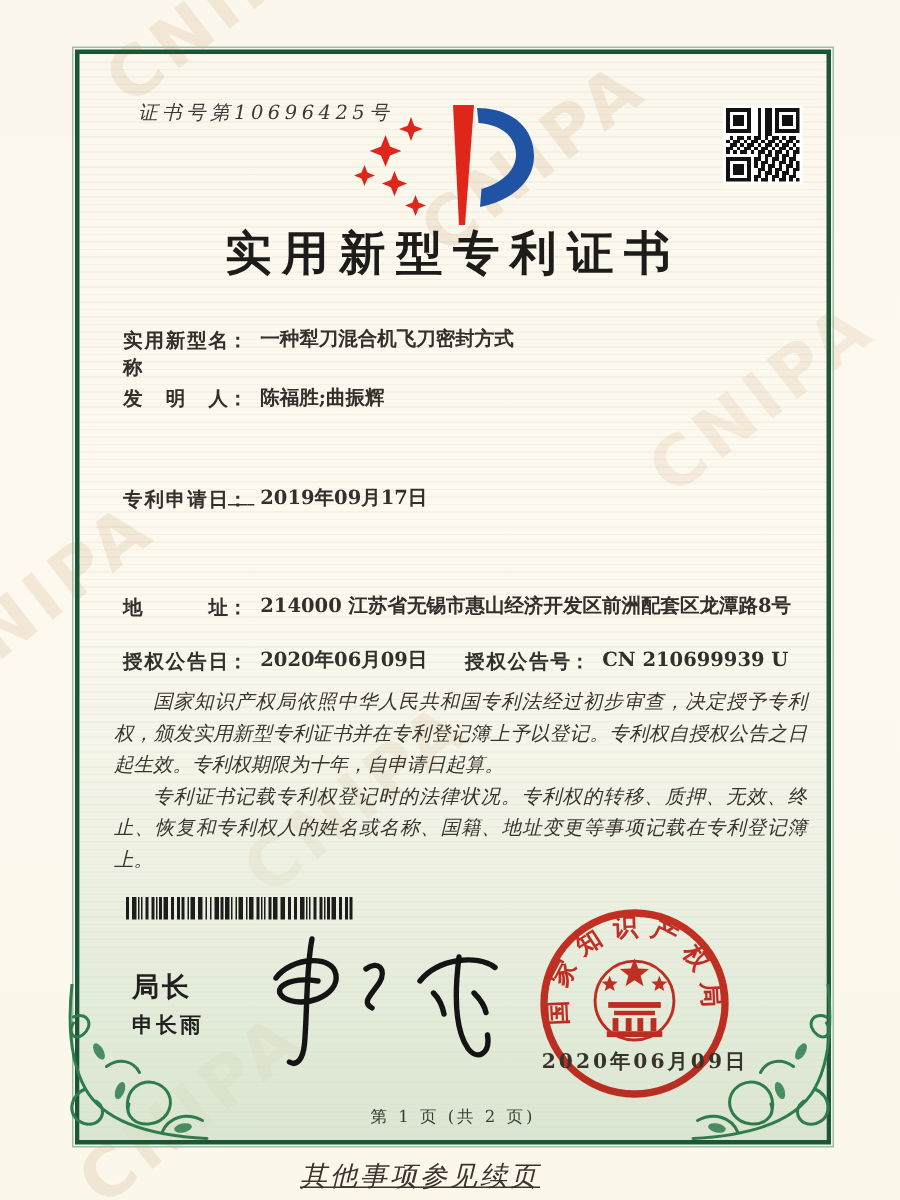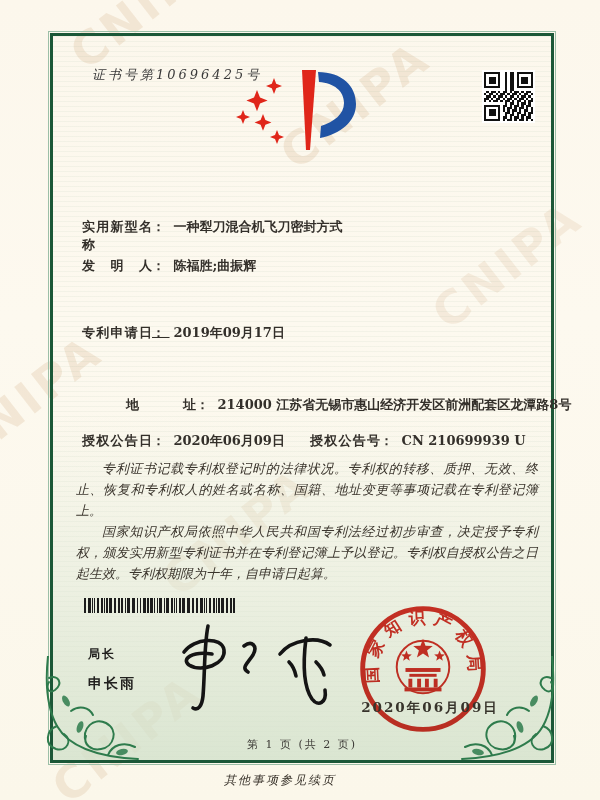--- a/index.html
+++ b/index.html
@@ -50,46 +50,46 @@
   .title{
     position:absolute;left:50px;top:148px;width:504px;text-align:center;
     font-size:31px;font-weight:700;letter-spacing:7px;color:#1d1c1a;
   }
   
   .row{position:absolute;left:82px;font-size:13px;color:var(--ink);font-weight:600;}
   .row .lbl{display:inline-block;width:70px;text-align:justify;text-align-last:justify;vertical-align:top;}
   .row .colon{vertical-align:top;}
   .row .val{display:inline-block;margin-left:4px;max-width:368px;vertical-align:top;line-height:1.45;}
   .r1{top:218px;} .r2{top:257px;} .r3{top:290px;} .r4{top:324px;text-decoration:underline;}
-  .r5{top:361px;} .r6{top:396px;margin-left:44px;} .r7{top:432px;}
+  .r5{top:361px;} .r6{top:396px;} .r7{top:432px;}
   .pair2{position:absolute;left:228px;top:0;white-space:nowrap;}
   
   .body-text{
     position:absolute;left:76px;top:458px;width:462px;
     font-size:13px;line-height:21px;color:#3a342c;font-style:italic;
     text-align:justify;
   }
   .body-text p{margin:0;text-indent:2em;}
   
   .barcode{position:absolute;left:84px;top:598px;width:158px;height:15px;}
   .barcode span{display:inline-block;height:15px;background:#1c1c1c;vertical-align:top;}
-  .signoff-title{position:absolute;left:88px;top:646px;font-size:12px;font-weight:700;color:#22211f;
+  .signoff-title{position:absolute;left:88px;top:646px;font-size:18px;font-weight:700;color:#22211f;
     font-family:"DejaVu Sans","Liberation Sans",sans-serif;letter-spacing:2px;}
   .signoff-name{position:absolute;left:88px;top:675px;font-size:14px;font-weight:700;color:#22211f;
     font-family:"DejaVu Sans","Liberation Sans",sans-serif;letter-spacing:2px;}
   .signature{position:absolute;left:168px;top:610px;}
   .seal{position:absolute;left:350px;top:596px;mix-blend-mode:multiply;opacity:.95;}
   .seal-stroke{stroke:var(--seal-red);}
   .seal-fill{fill:var(--seal-red);}
   .seal-date{
     position:absolute;left:350px;top:699px;width:160px;text-align:center;
     font-size:13.5px;letter-spacing:2px;color:#37332b;font-weight:600;z-index:5;
   }
   .page-num{position:absolute;left:50px;top:737px;width:504px;text-align:center;font-size:11px;color:#3c3a36;letter-spacing:2px;}
-  .note{position:absolute;left:0;top:772px;width:560px;text-align:center;font-size:12px;color:#3a342c;font-style:italic;letter-spacing:2px;}
+  .note{position:absolute;left:0;top:772px;width:560px;text-align:center;font-size:18px;color:#3a342c;font-style:italic;letter-spacing:2px;text-decoration:underline;}
   
   .flourish{position:absolute;z-index:4;}
   .fl-left{left:36px;top:656px;}
   .fl-right{left:438px;top:656px;transform:scaleX(-1);}
   .flourish path{stroke:var(--flourish-green);fill:none;stroke-width:2;stroke-linecap:round;}
   .flourish .leaf{fill:var(--flourish-green);stroke:none;opacity:.85;}
   .logo-red{fill:var(--logo-red);}
   .logo-blue{fill:var(--logo-blue);}
   .sig path{stroke:#141414;fill:none;stroke-width:3.6;stroke-linecap:round;stroke-linejoin:round;}
 </style>
@@ -278,20 +278,21 @@
       <rect x="8" y="20" width="1" height="1" fill="#111"></rect>
       <rect x="10" y="20" width="1" height="1" fill="#111"></rect>
       <rect x="11" y="20" width="1" height="1" fill="#111"></rect>
       <rect x="13" y="20" width="1" height="1" fill="#111"></rect>
       <rect x="15" y="20" width="1" height="1" fill="#111"></rect>
       <rect x="16" y="20" width="1" height="1" fill="#111"></rect>
       <rect x="18" y="20" width="1" height="1" fill="#111"></rect>
       <rect x="20" y="20" width="1" height="1" fill="#111"></rect>
     </svg>
 
+  <div class="title">实用新型专利证书</div>
 
   <div class="row r2">
     <span class="lbl">发明人</span><span class="colon">：</span>
     <span class="val">陈福胜;曲振辉</span>
   </div>
   <div class="row r1">
     <span class="lbl">实用新型名称</span><span class="colon">：</span>
     <span class="val">一种犁刀混合机飞刀密封方式</span>
   </div>
   <div class="row r4">
@@ -305,22 +306,22 @@
   <div class="row r7">
     <span class="lbl">授权公告日</span><span class="colon">：</span>
     <span class="val">2020年06月09日</span>
     <span class="pair2">
       <span class="lbl">授权公告号</span><span class="colon">：</span>
       <span class="val">CN 210699939 U</span>
     </span>
   </div>
 
   <div class="body-text">
+    <p>国家知识产权局依照中华人民共和国专利法经过初步审查，决定授予专利权，颁发实用新型专利证书并在专利登记簿上予以登记。专利权自授权公告之日起生效。专利权期限为十年，自申请日起算。</p>
     <p>专利证书记载专利权登记时的法律状况。专利权的转移、质押、无效、终止、恢复和专利权人的姓名或名称、国籍、地址变更等事项记载在专利登记簿上。</p>
-    <p>国家知识产权局依照中华人民共和国专利法经过初步审查，决定授予专利权，颁发实用新型专利证书并在专利登记簿上予以登记。专利权自授权公告之日起生效。专利权期限为十年，自申请日起算。</p>
   </div>
 
   <div class="barcode" id="barcode"><span style="width: 2px; margin-right: 2px;"></span><span style="width: 3px; margin-right: 1px;"></span><span style="width: 1px; margin-right: 1px;"></span><span style="width: 1px; margin-right: 2px;"></span><span style="width: 2px; margin-right: 2px;"></span><span style="width: 2px; margin-right: 1px;"></span><span style="width: 1px; margin-right: 1px;"></span><span style="width: 2px; margin-right: 1px;"></span><span style="width: 3px; margin-right: 2px;"></span><span style="width: 2px; margin-right: 2px;"></span><span style="width: 2px; margin-right: 1px;"></span><span style="width: 2px; margin-right: 2px;"></span><span style="width: 1px; margin-right: 1px;"></span><span style="width: 3px; margin-right: 2px;"></span><span style="width: 3px; margin-right: 2px;"></span><span style="width: 1px; margin-right: 2px;"></span><span style="width: 1px; margin-right: 2px;"></span><span style="width: 3px; margin-right: 1px;"></span><span style="width: 2px; margin-right: 1px;"></span><span style="width: 3px; margin-right: 1px;"></span><span style="width: 1px; margin-right: 2px;"></span><span style="width: 1px; margin-right: 1px;"></span><span style="width: 3px; margin-right: 2px;"></span><span style="width: 1px; margin-right: 1px;"></span><span style="width: 3px; margin-right: 2px;"></span><span style="width: 2px; margin-right: 1px;"></span><span style="width: 1px; margin-right: 1px;"></span><span style="width: 1px; margin-right: 2px;"></span><span style="width: 2px; margin-right: 1px;"></span><span style="width: 3px; margin-right: 2px;"></span><span style="width: 3px; margin-right: 2px;"></span><span style="width: 2px; margin-right: 2px;"></span><span style="width: 2px; margin-right: 2px;"></span><span style="width: 3px; margin-right: 1px;"></span><span style="width: 1px; margin-right: 1px;"></span><span style="width: 1px; margin-right: 2px;"></span><span style="width: 2px; margin-right: 2px;"></span><span style="width: 2px; margin-right: 1px;"></span><span style="width: 1px; margin-right: 1px;"></span><span style="width: 2px; margin-right: 1px;"></span><span style="width: 3px; margin-right: 2px;"></span><span style="width: 2px; margin-right: 2px;"></span><span style="width: 2px; margin-right: 1px;"></span><span style="width: 2px; margin-right: 2px;"></span></div>
 
   <div class="signoff-title">局长</div>
   <div class="signoff-name">申长雨</div>
 
   <svg class="signature sig" width="200" height="105" viewBox="0 0 200 105">
     <path d="M40,16 C36,36 37,62 35,86 C34,96 30,101 25,98"></path>
     <path d="M16,42 C26,28 54,26 56,40 C58,54 34,63 21,55 C13,49 24,41 44,44"></path>

